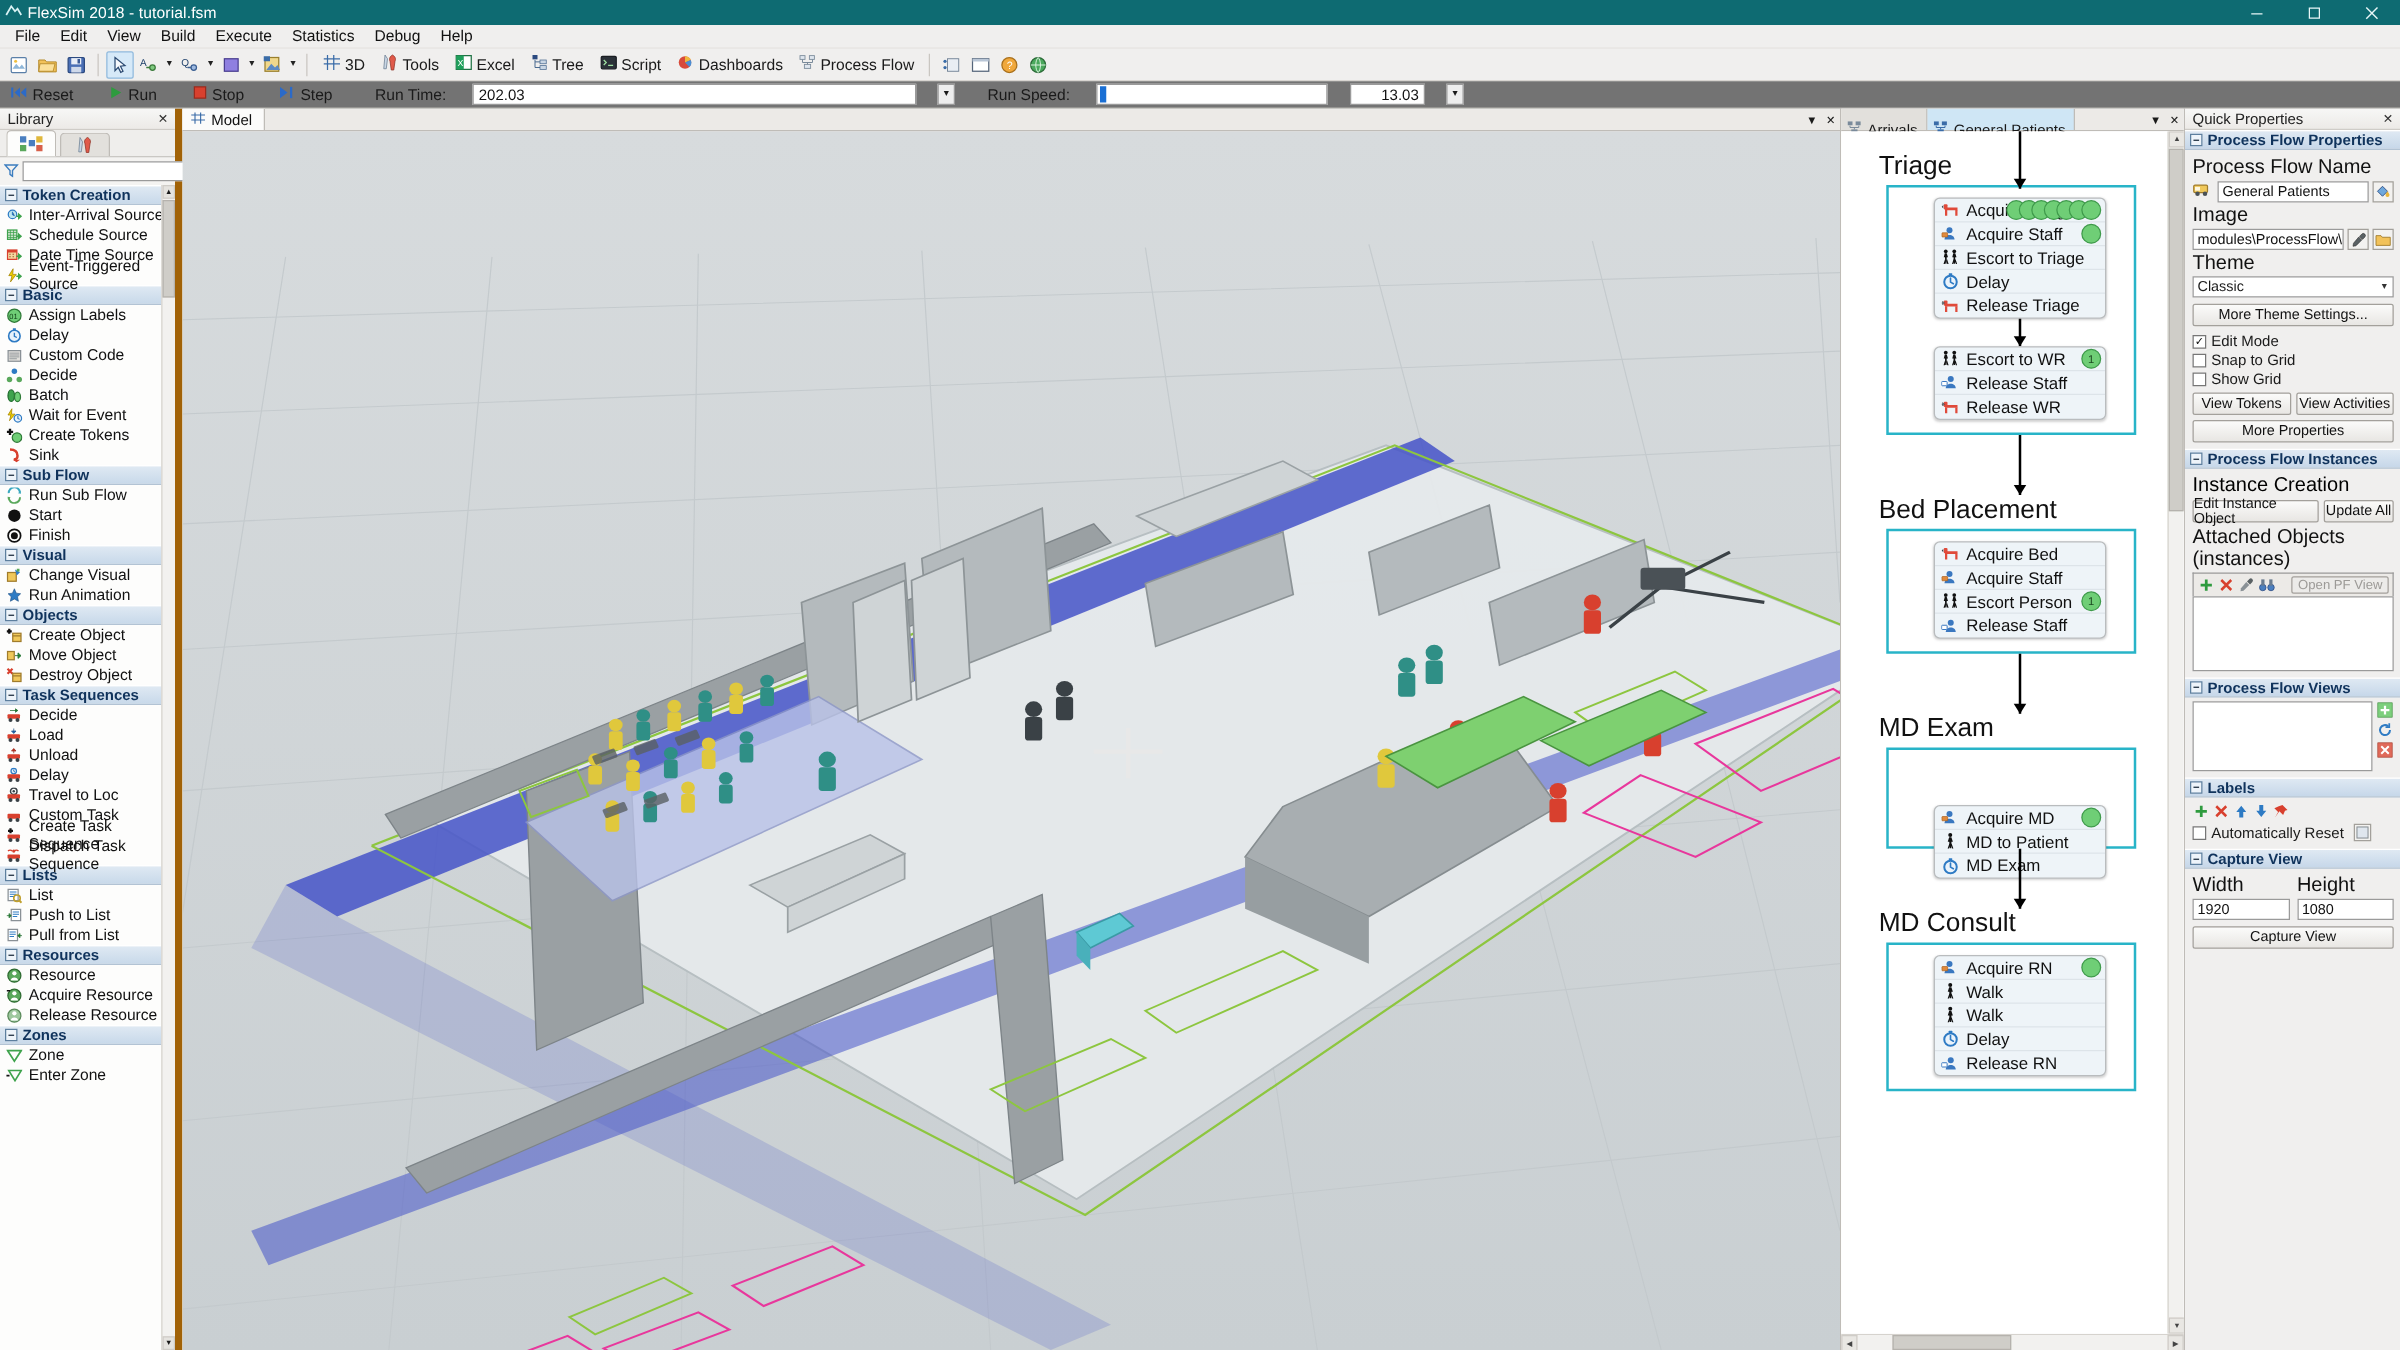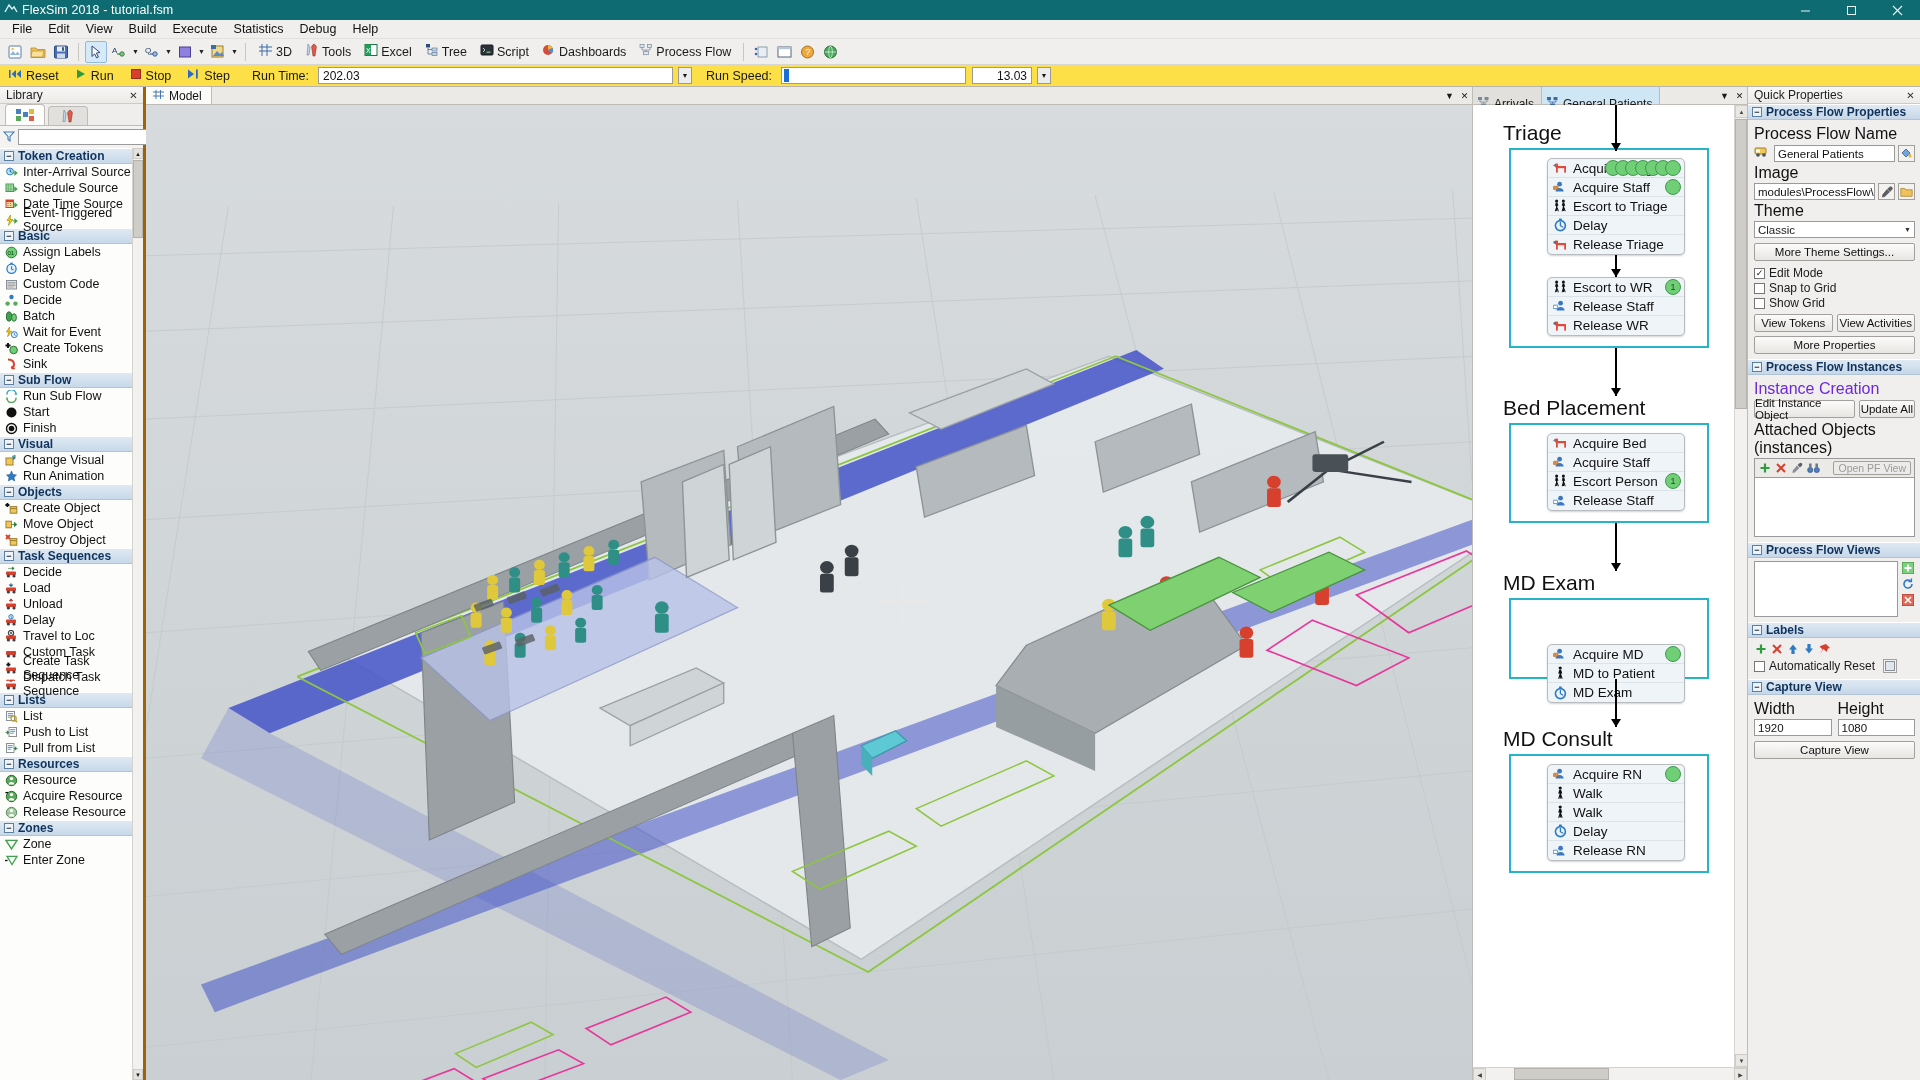--- a/index.html
+++ b/index.html
@@ -41,22 +41,22 @@
   .tbtn { height:22px; min-width:22px; display:flex; align-items:center; justify-content:center;
           padding:0 2px; border:1px solid transparent; border-radius:2px; }
   .tbtn.sel { background:#d6e9f8; border-color:#8fb9dd; }
   .tbtn-lbl { height:22px; display:flex; align-items:center; gap:3px; padding:0 5px;
               border:1px solid transparent; border-radius:2px; font-size:12.5px; }
   .caret { width:9px; display:flex; align-items:center; justify-content:center;
            font-size:7px; color:#222; }
 
   
   .runbar {
-    height:22px; flex:0 0 22px; background:#fde047; display:flex; align-items:center;
-    padding-left:4px; border-bottom:1px solid #b8b5b0; gap:4px;
+    height:22px; flex:0 0 22px; background:#737373; display:flex; align-items:center;
+    padding-left:4px; border-bottom:1px solid #b8b5b0; gap:16px;
   }
   .runbtn { display:flex; align-items:center; gap:4px; padding:1px 7px 1px 3px;
             font-size:12.5px; border:1px solid transparent; border-radius:2px; }
   .rb-label { font-size:12.5px; margin-left:10px; margin-right:5px; }
   .rb-input { height:17px; background:#fff; border:1px solid #9a9a9a;
               font-size:12px; padding:1px 4px; line-height:15px; color:#111; }
   .rb-spin { width:14px; height:17px; border:1px solid #9a9a9a; background:#ededed;
              display:flex; align-items:center; justify-content:center; font-size:7px; margin-left:1px;}
   .slider-track { position:relative; height:17px; width:185px; background:#fff;
                   border:1px solid #9a9a9a; }
@@ -70,21 +70,21 @@
     height:17px; flex:0 0 17px; display:flex; align-items:center;
     background:linear-gradient(#f7f7f6,#eceae7);
     border-bottom:1px solid #cfccc7; font-size:12px; padding:0 3px 0 6px;
   }
   .panel-hdr .ph-title { flex:1; color:#222; }
   .ph-btn { width:13px; height:13px; display:flex; align-items:center; justify-content:center;
             font-size:10px; color:#333; }
 
   
   .library { width:146px; flex:0 0 146px; display:flex; flex-direction:column;
-             background:#fdfdfc; border-right:3px solid #a16207; min-height:0; }
+             background:#fdfdfc; border-right:6px solid #a16207; min-height:0; }
   .lib-tabs { height:22px; flex:0 0 22px; display:flex; align-items:flex-end;
               background:#efeeec; padding-left:5px; border-bottom:1px solid #bfbcb7; }
   .lib-tab { width:40px; height:19px; display:flex; align-items:center; justify-content:center;
              border:1px solid #bfbcb7; border-bottom:none;
              border-radius:4px 4px 0 0; background:#e2e0dc; margin-right:3px; }
   .lib-tab.active { background:#fdfdfc; height:21px; }
   .lib-filter { height:22px; flex:0 0 22px; display:flex; align-items:center; gap:3px;
                 padding:0 3px; background:#f4f3f1; }
   .filter-icon { width:13px; text-align:center; color:#3b7dbf; font-size:11px; }
   .filter-box { flex:1; height:16px; background:#fff; border:1px solid #9a9a9a; }
@@ -1496,21 +1496,21 @@
             <div class="wbtn">View Activities</div>
           </div>
           <div class="wbtn" style="margin-top:4px;">More Properties</div>
         </div>
 
         <div class="qp-sec">
           <span class="grp-toggle">−</span>
           <span>Process Flow Instances</span>
         </div>
         <div class="qp-pad">
-          <div class="qp-lbl" style="color:#6d28d9">Instance Creation</div>
+          <div class="qp-lbl" style="color:#000000">Instance Creation</div>
           <div class="btnpair" style="margin-top:2px">
             <div class="wbtn" style="flex:2">Edit Instance Object</div>
             <div class="wbtn" style="flex:1.1">Update All</div>
           </div>
           <div class="qp-lbl" style="margin-top:3px">Attached Objects (instances)</div>
           <div class="mini-tools" style="border:1px solid #9a9a9a;border-bottom:none">
             <span class="mini-btn">
               <svg width="12" height="12" viewBox="0 0 12 12">
                   <path d="M6 1.5v9M1.5 6h9" stroke="#2e9b3e" stroke-width="2.2"></path>
                 </svg>

